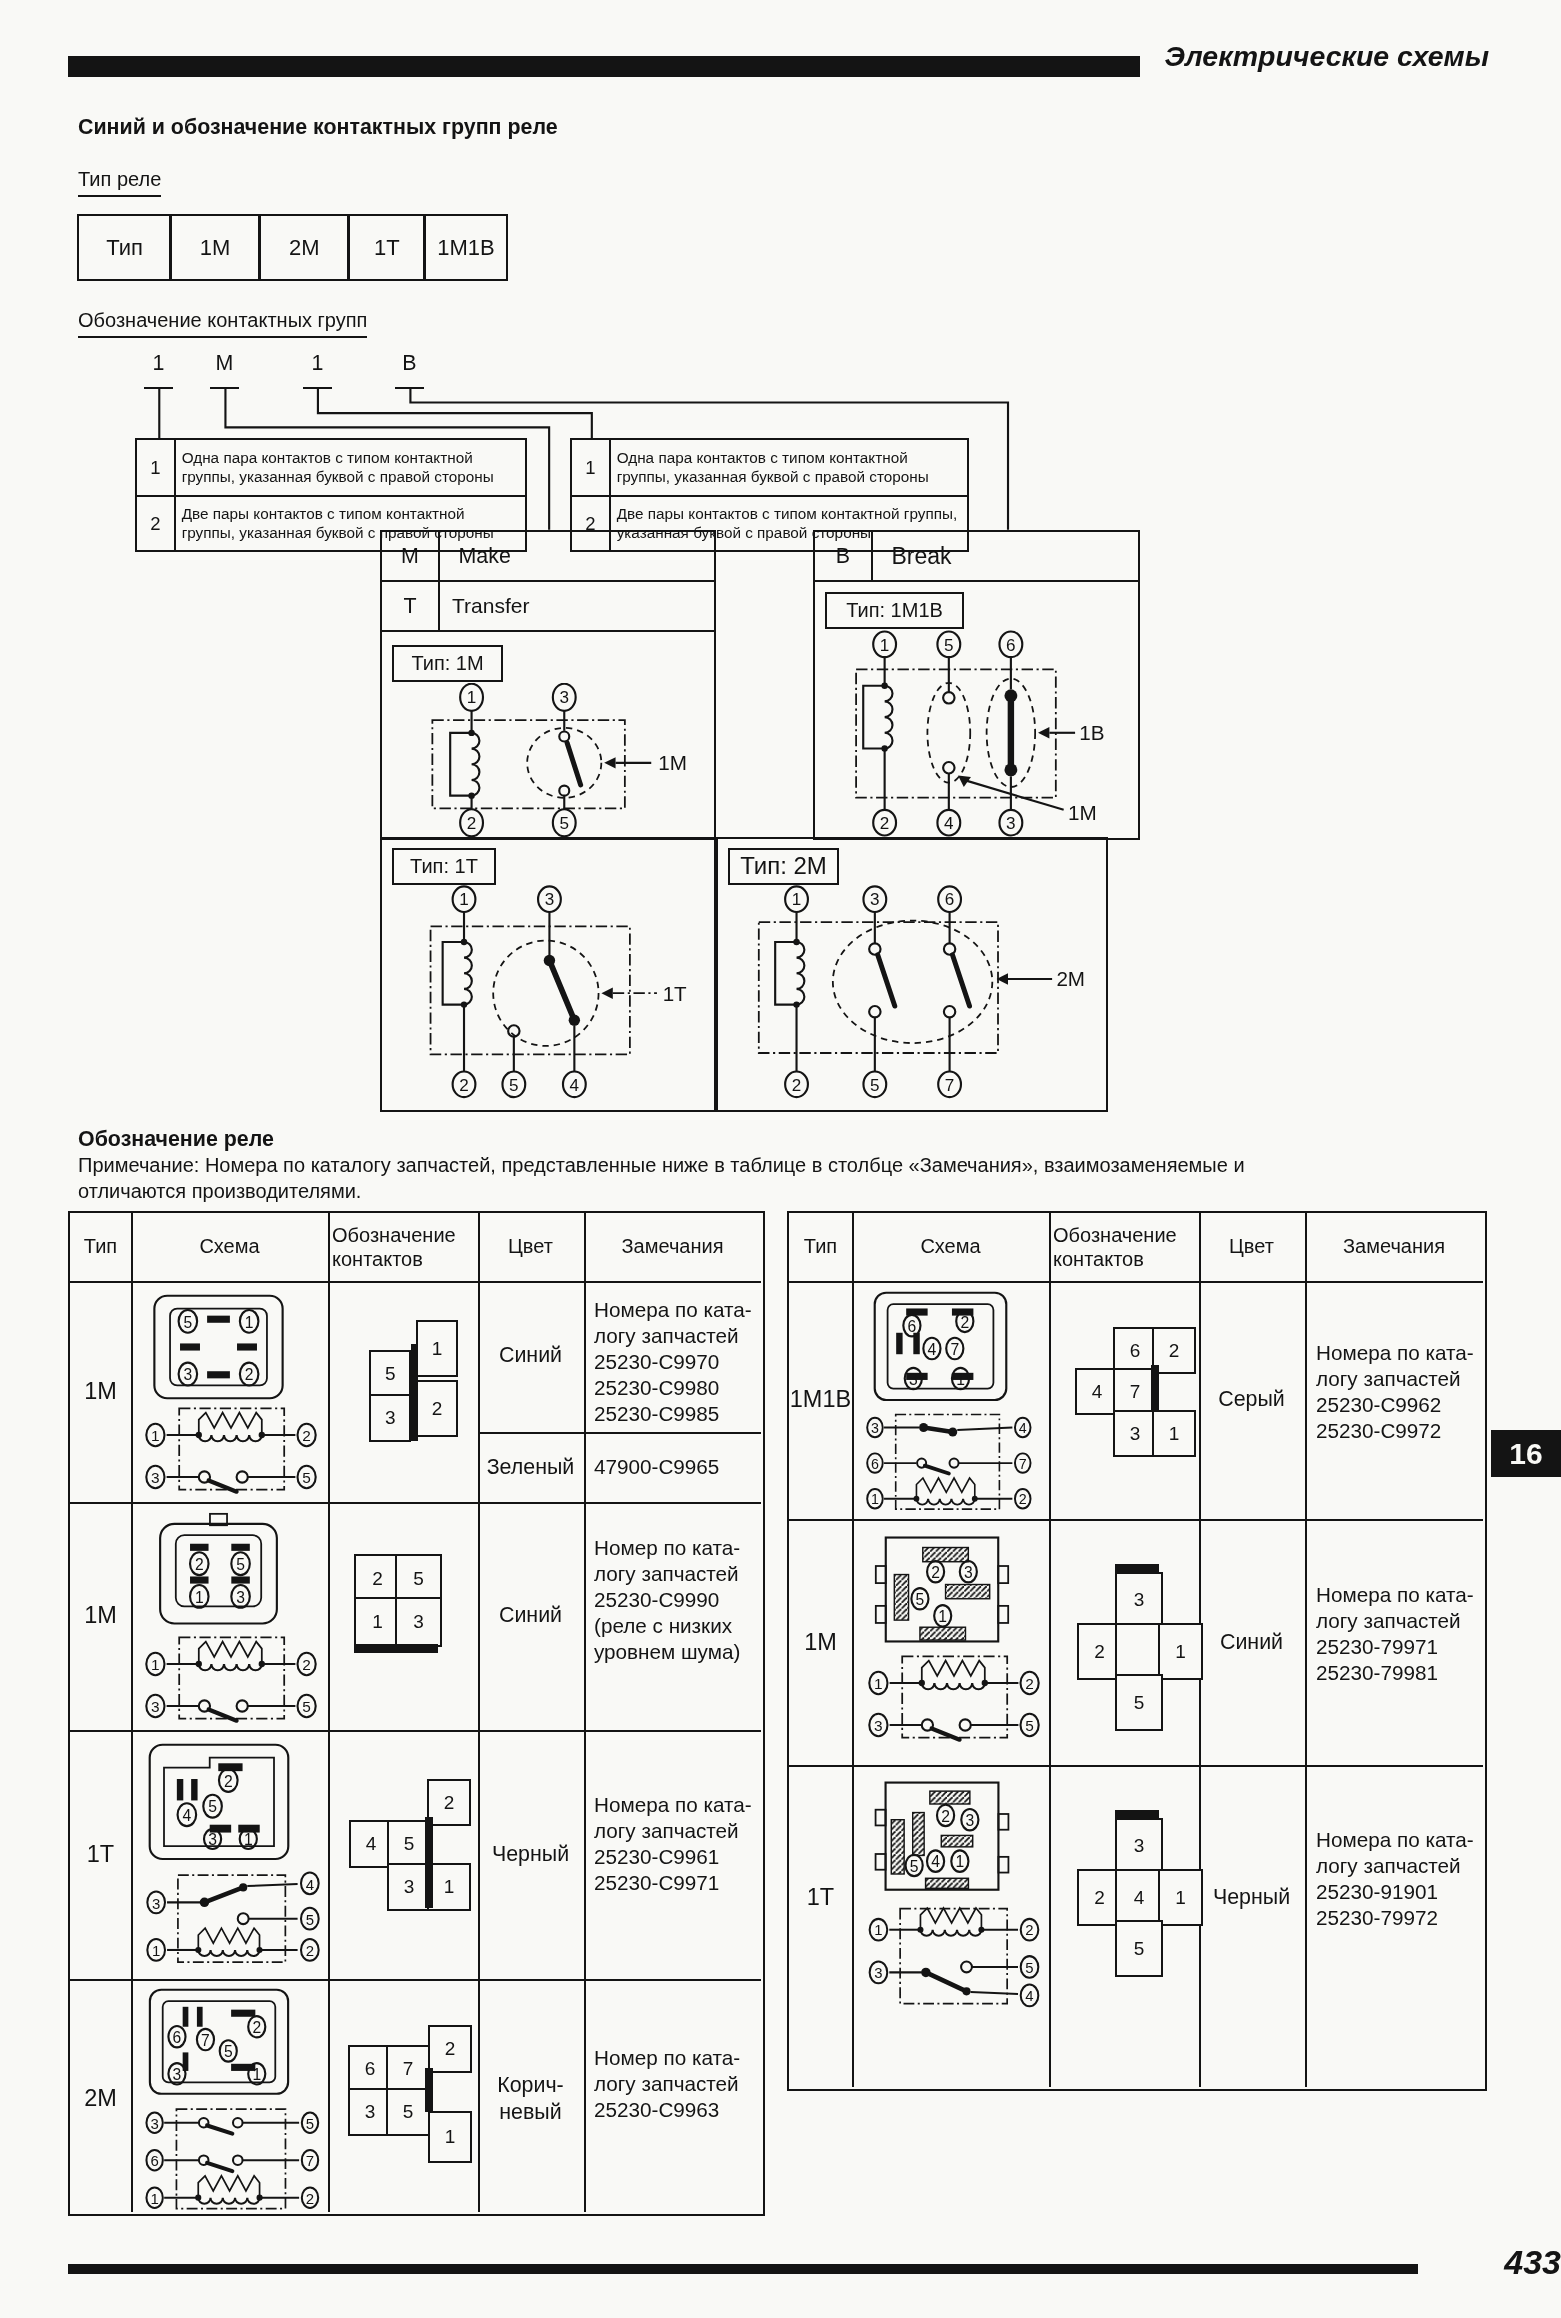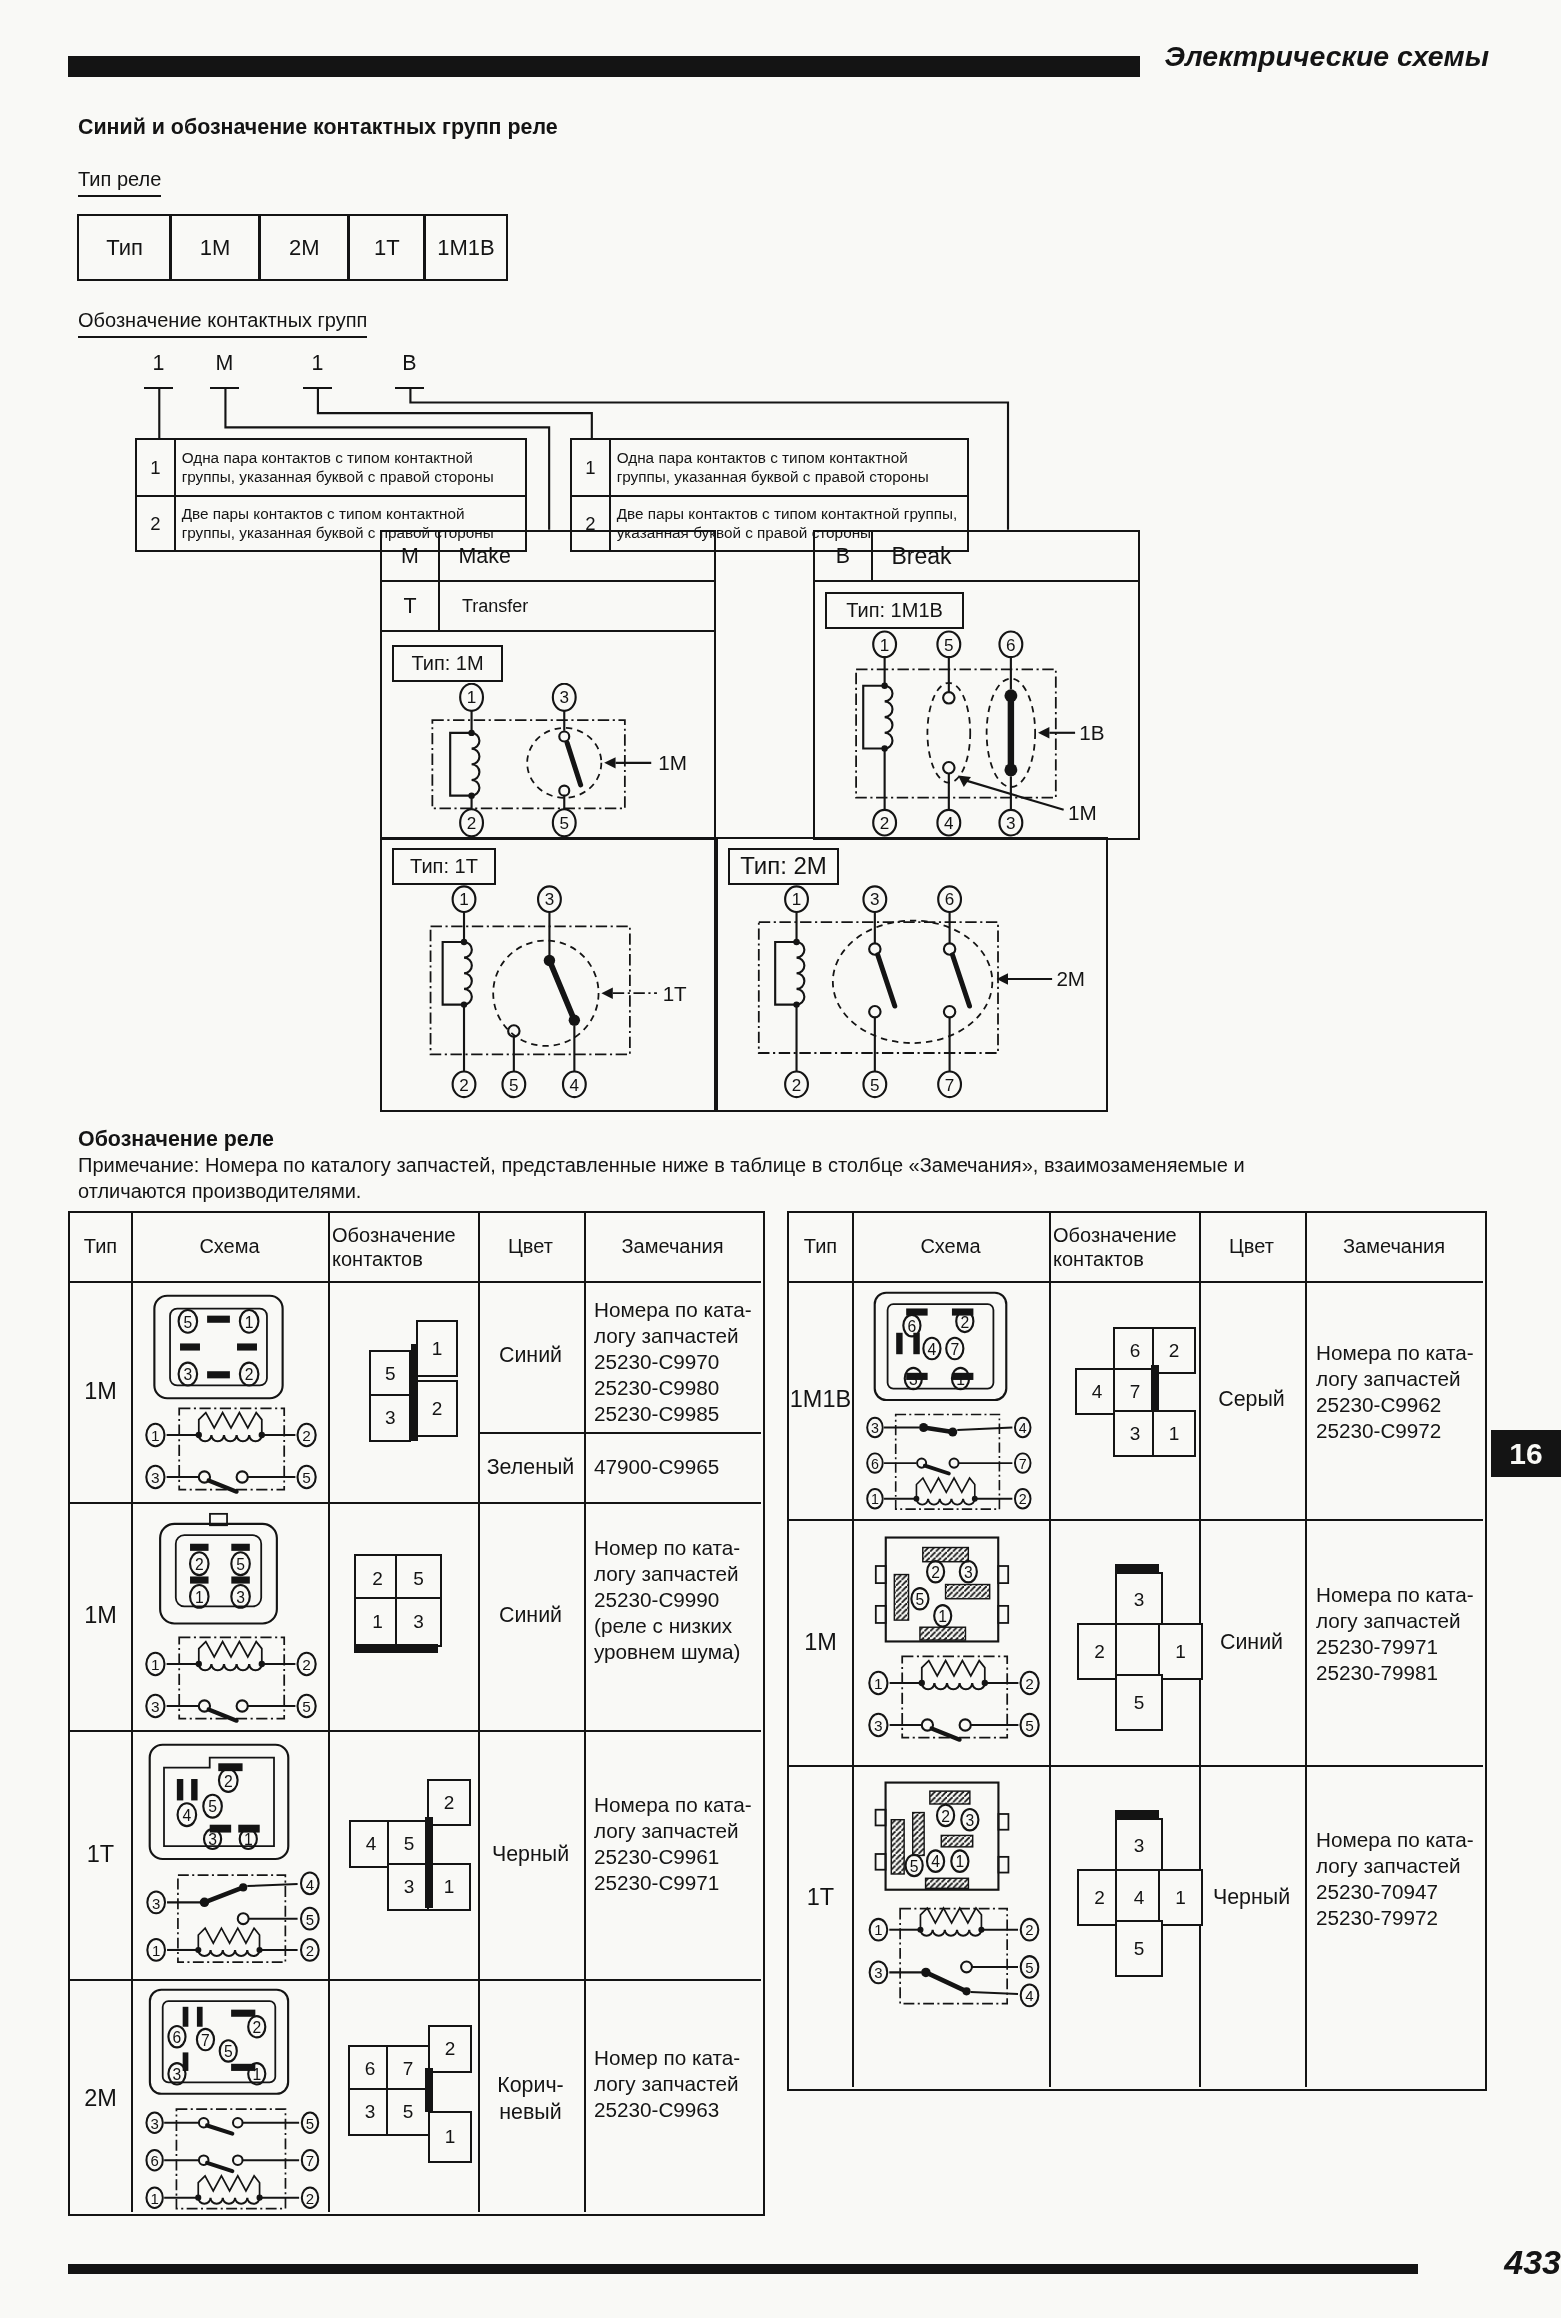--- a/index.html
+++ b/index.html
@@ -86,21 +86,21 @@
   </div>
 </div>
 
 <div class="abs b3" style="left:380px;top:530px;width:332px;height:306px">
   <div style="display:flex;height:48px;border-bottom:2.1px solid #141414">
     <div class="ctr" style="width:56px;border-right:2.1px solid #141414;font-size:21.4px">M</div>
     <div style="flex:1;display:flex;align-items:center;padding-left:18.5px;font-size:21.4px">Make</div>
   </div>
   <div style="display:flex;height:48px;border-bottom:2.1px solid #141414">
     <div class="ctr" style="width:56px;border-right:2.1px solid #141414;font-size:21.4px">T</div>
-    <div style="flex:1;display:flex;align-items:center;padding-left:22px;font-size:18px">Transfer</div>
+    <div style="flex:1;display:flex;align-items:center;padding-left:12px;font-size:21px">Transfer</div>
   </div>
   <div class="abs b3 ctr" style="left:10px;top:113px;width:107px;height:33px;font-size:20px">Тип: 1M</div>
   <svg class="abs" style="left:10.7px;top:151px" width="314" height="154" viewBox="0 0 440 216">
     <line class="w" x1="110" y1="39" x2="110" y2="70"></line>
     <path class="w" d="M110,70 a11,11 0 1 1 0,22 a11,11 0 1 1 0,22 a11,11 0 1 1 0,22 a11,11 0 1 1 0,22"></path>
     <line class="w" x1="110" y1="158" x2="110" y2="178"></line>
     <path class="w" d="M110,70 H80 V158 H110"></path>
     <circle class="fl" cx="110" cy="70" r="4.5"></circle>
       <circle class="fl" cx="110" cy="158" r="4.5"></circle>
     <rect class="dd" x="55" y="52" width="270" height="124"></rect>
@@ -722,21 +722,21 @@
     <div class="cb" style="left:38px;top:7.8px;width:44px;height:53px">3</div>
     <div class="cb" style="left:0;top:59px;width:41px;height:53px">2</div>
     <div class="cb" style="left:38px;top:59px;width:44px;height:53px">4</div>
     <div class="cb" style="left:81px;top:59px;width:41px;height:53px">1</div>
     <div class="cb" style="left:38px;top:110px;width:44px;height:53px">5</div>
   </div>
   <div class="abs ctr colr" style="left:410px;top:670px;width:105px;height:28.5px">Черный</div>
   <div class="abs notes" style="left:527px;top:614px">
     <div>Номера по ката-</div>
       <div>логу запчастей</div>
-    <div>25230-70947</div>
+    <div>25230-91901</div>
       <div>25230-79972</div>
   </div>
 </div>
 
 <div class="abs ctr" style="left:1491px;top:1430px;width:70px;height:47px;background:#141414;color:#f9f9f6;font-size:30px;font-weight:bold">16</div>
 
 <div class="abs bar" style="left:68px;top:2264px;width:1350px;height:10px"></div>
 <div class="abs" style="left:1418px;top:2243px;width:143px;text-align:right;font-size:34px;font-weight:bold;font-style:italic">433</div>
 
 

